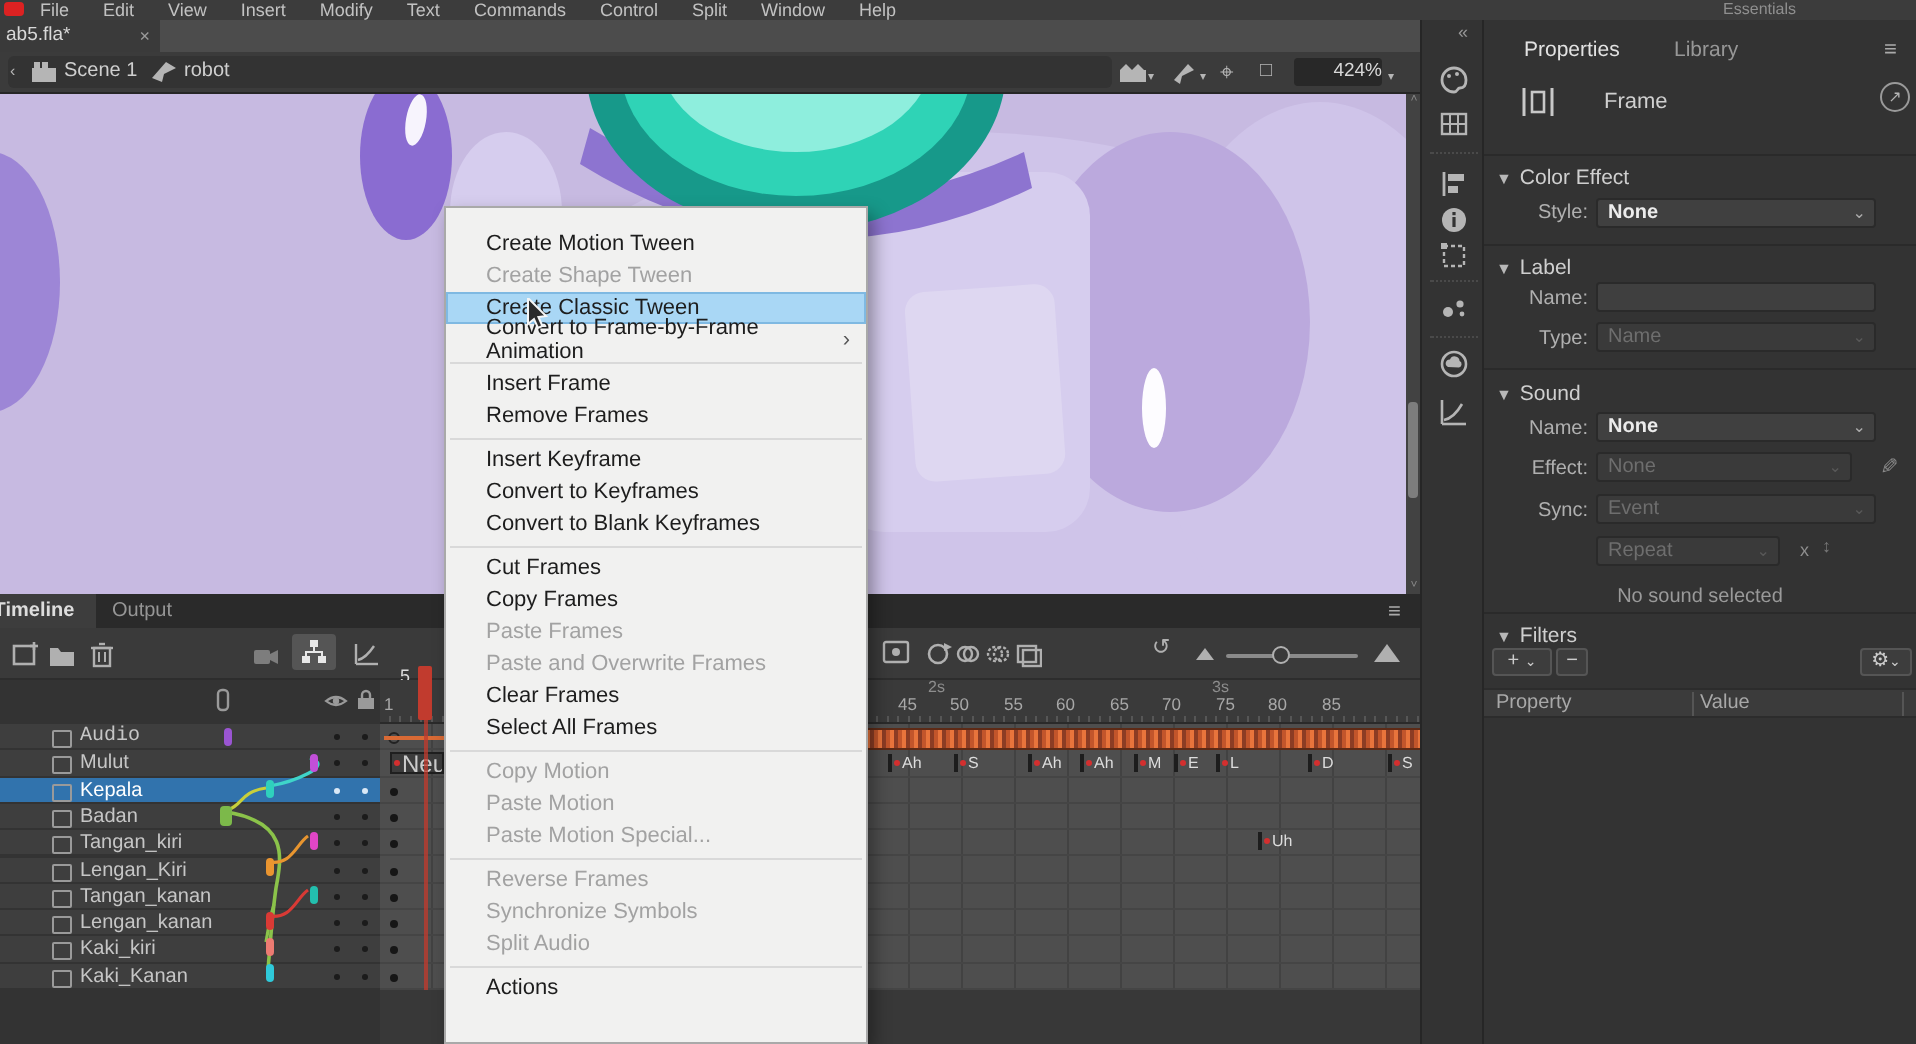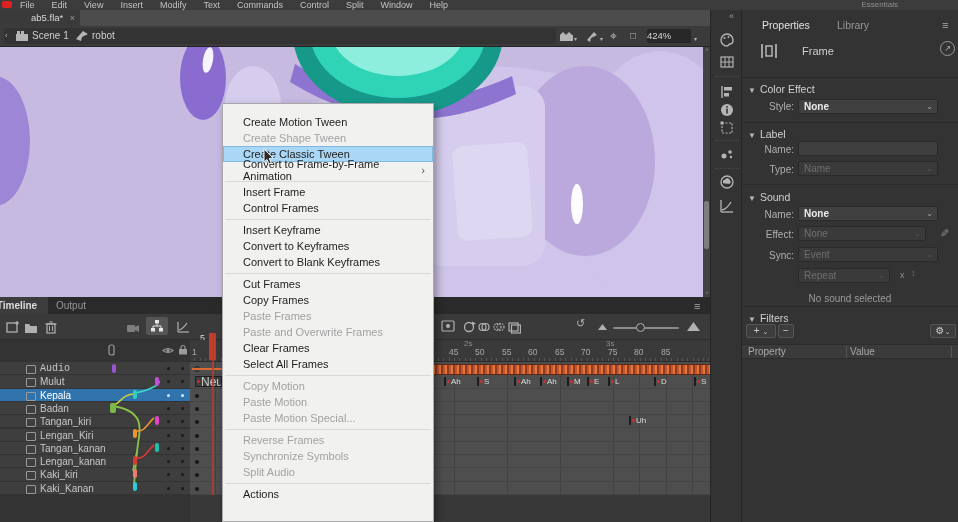--- a/index.html
+++ b/index.html
@@ -10,30 +10,30 @@
 
   
   #menubar{left:0;top:0;width:958px;height:10px;background:#3c3c3c;overflow:hidden;z-index:5;}
   #menubar .mi{font-size:9px;color:#c2c2c2;line-height:10px;}
   #rec-dot{left:2px;top:1px;width:10px;height:7px;background:#d22;border-radius:2px;}
   #workspace{right:60px;top:0;font-size:8px;color:#8f8f8f;line-height:10px;}
 
   
   #tabbar{left:0;top:10px;width:710px;height:16px;background:#4c4c4c;z-index:4;}
   #doctab{left:0;top:0;width:80px;height:16px;background:#3a3a3a;color:#d8d8d8;font-size:9.5px;line-height:16px;}
-  #doctab .t{position:absolute;left:3px;top:0;margin-left:28px;}
+  #doctab .t{position:absolute;left:3px;top:0;}
   #doctab .x{position:absolute;right:5px;top:0;color:#9a9a9a;font-size:9px;}
 
   
   #editbar{left:0;top:26px;width:710px;height:20px;background:#3b3b3b;border-bottom:1px solid #262626;z-index:4;}
   #crumbbox{left:4px;top:2px;width:552px;height:16px;background:#333;border-radius:3px;}
   #editbar .lbl{font-size:10px;color:#cfcfcf;line-height:20px;}
   .ebico{font-size:11px;color:#b5b5b5;line-height:20px;}
   #zoombox{left:647px;top:3px;width:44px;height:14px;background:#282828;border-radius:2px;
-           color:#d8d8d8;font-size:9.5px;line-height:14px;text-align:left;}
+           color:#d8d8d8;font-size:9.5px;line-height:14px;text-align:right;}
 
   
   #stage{left:0;top:46px;width:703px;height:251px;overflow:hidden;background:#c7bae1;}
   #stage-scroll{left:703px;top:46px;width:8px;height:251px;background:#424242;}
   #stage-thumb{left:1px;top:155px;width:5px;height:48px;background:#7d7d7d;border-radius:2px;}
   .scroll-arrow{left:0;width:8px;font-size:6px;color:#888;text-align:center;}
 
   
   #ctxmenu{left:222px;top:103px;width:212px;height:419px;background:#f1f1f0;border:1px solid #a9a9a9;
            box-shadow:3px 4px 8px rgba(0,0,0,.35);z-index:50;padding-top:10px;box-sizing:border-box;overflow:hidden;}
@@ -571,21 +571,21 @@
   <div id="ctxmenu" class="a">
     <div class="cm-item">Create Motion Tween</div>
     <div class="cm-item dis">Create Shape Tween</div>
     <div class="cm-item hl">Create Classic Tween</div>
     <div class="cm-item">
         <span>Convert to Frame-by-Frame Animation</span>
         <span class="cm-arrow">›</span>
       </div>
     <div class="cm-sep"></div>
     <div class="cm-item">Insert Frame</div>
-    <div class="cm-item">Control Frames</div>
+    <div class="cm-item">Remove Frames</div>
     <div class="cm-sep"></div>
     <div class="cm-item">Insert Keyframe</div>
     <div class="cm-item">Convert to Keyframes</div>
     <div class="cm-item">Convert to Blank Keyframes</div>
     <div class="cm-sep"></div>
     <div class="cm-item">Cut Frames</div>
     <div class="cm-item">Copy Frames</div>
     <div class="cm-item dis">Paste Frames</div>
     <div class="cm-item dis">Paste and Overwrite Frames</div>
     <div class="cm-item">Clear Frames</div>

